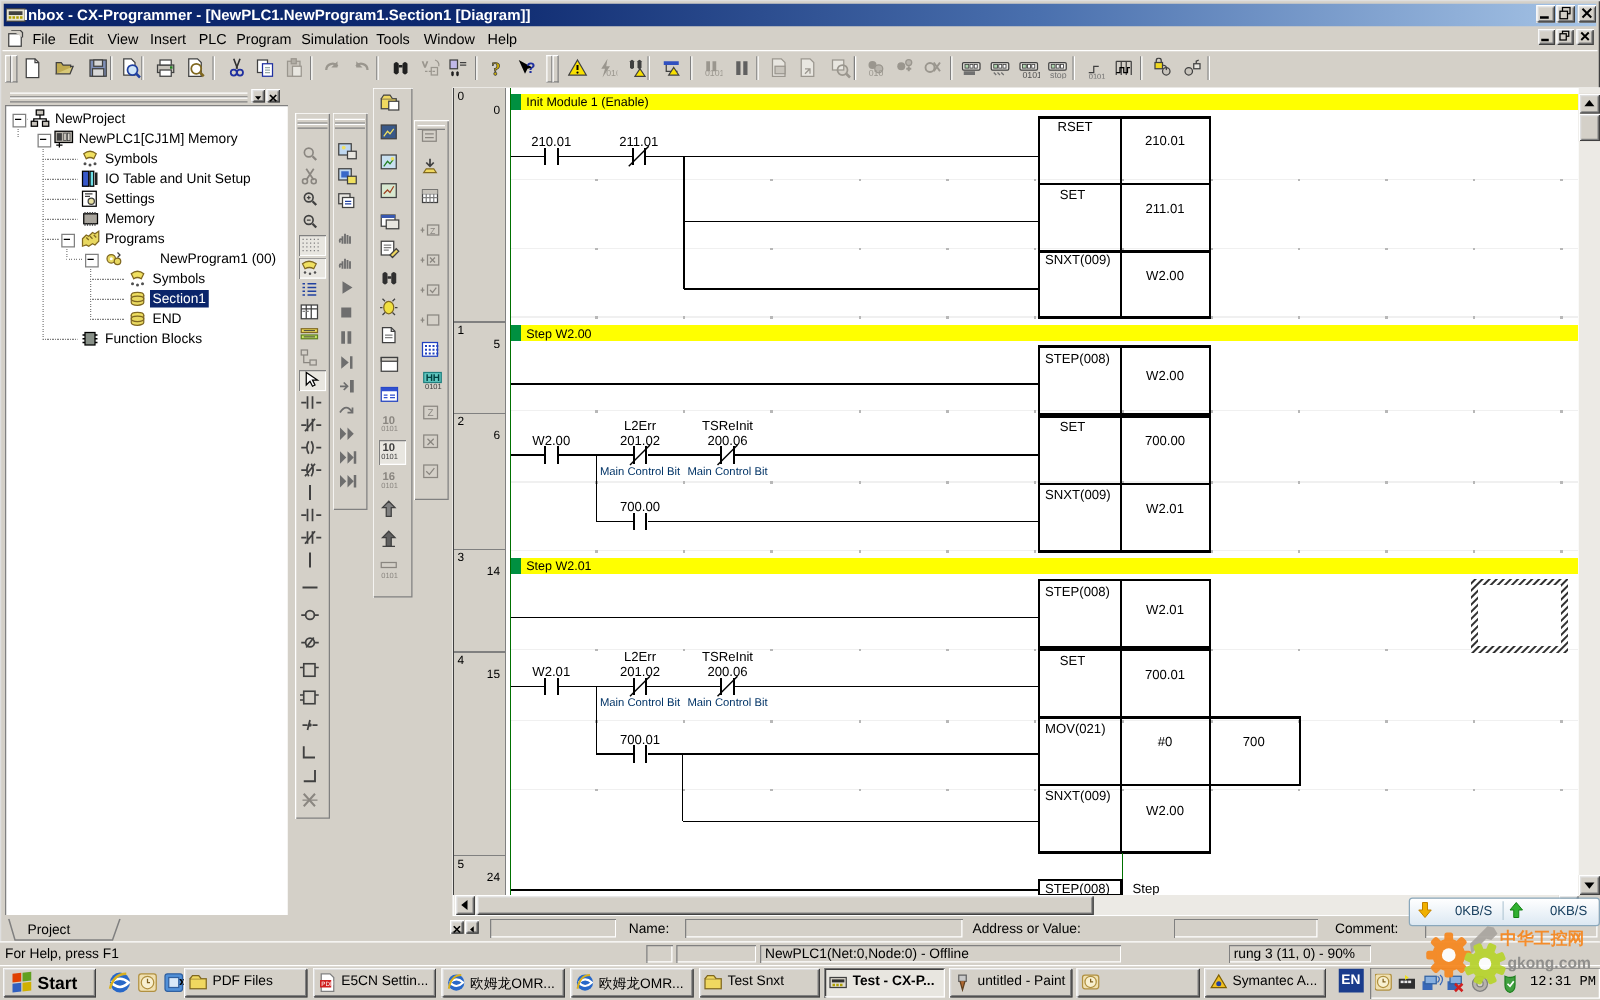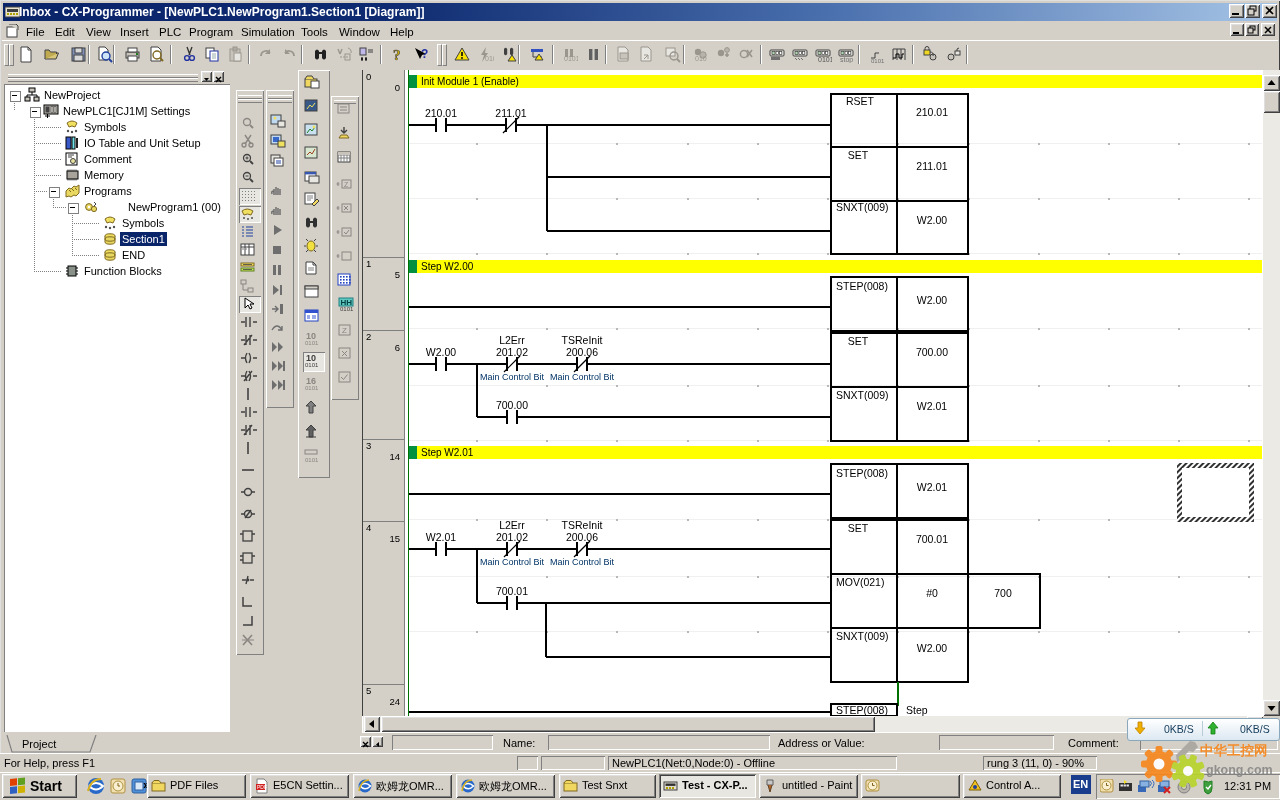--- a/index.html
+++ b/index.html
@@ -315,40 +315,40 @@
 <div class="abs txt" style="left:44px;top:89px;">NewProject</div>
 <div class="abs" style="left:30px;top:107px;width:9px;height:9px;background:#fff;border:1px solid #808080;"></div>
 <div class="abs" style="left:32px;top:111px;width:5px;height:1px;background:#000;"></div>
 <div class="abs" style="left:43px;top:103px;width:17px;height:16px;"><svg width="17" height="16">
       <rect x="1" y="2" width="14" height="9" fill="#b8b4ac" stroke="#000"></rect>
       <rect x="2.5" y="3.5" width="4" height="6" fill="#404040"></rect>
       <rect x="8" y="3.5" width="2" height="6" fill="#d8d4cc" stroke="#404040" stroke-width="0.6"></rect>
       <rect x="11" y="3.5" width="2" height="6" fill="#d8d4cc" stroke="#404040" stroke-width="0.6"></rect>
       <path d="M2 13 h5 m-2.5-2 v4" stroke="#000"></path>
     </svg></div>
-<div class="abs txt" style="left:63px;top:105px;">NewPLC1[CJ1M] Settings</div>
+<div class="abs txt" style="left:63px;top:105px;">NewPLC1[CJ1M] Memory</div>
 <div class="abs" style="left:64px;top:119px;width:17px;height:16px;"><svg width="17" height="16">
       <path d="M3 4 q5-4 10 0 l-2 4 q-3-2-6 0z" fill="#f0e060" stroke="#806820"></path>
       <circle cx="4" cy="12" r="1.2" fill="#505050"></circle>
       <circle cx="8" cy="13" r="1.2" fill="#505050"></circle>
       <circle cx="12" cy="12" r="1.2" fill="#505050"></circle>
     </svg></div>
 <div class="abs txt" style="left:84px;top:121px;">Symbols</div>
 <div class="abs" style="left:64px;top:135px;width:17px;height:16px;"><svg width="17" height="16">
       <rect x="2" y="2" width="5" height="12" fill="#3858c8" stroke="#000"></rect>
       <rect x="8" y="2" width="3" height="12" fill="#70e0e8" stroke="#000"></rect>
       <rect x="12" y="3" width="2" height="10" fill="#202020"></rect>
     </svg></div>
 <div class="abs txt" style="left:84px;top:137px;">IO Table and Unit Setup</div>
 <div class="abs" style="left:64px;top:151px;width:17px;height:16px;"><svg width="17" height="16">
       <rect x="2" y="2" width="11" height="12" fill="#fff" stroke="#000"></rect>
       <circle cx="9" cy="10" r="2.5" fill="#e8e0a0" stroke="#404040"></circle>
       <path d="M4 4 h6 M4 6 h4" stroke="#404040"></path>
     </svg></div>
-<div class="abs txt" style="left:84px;top:153px;">Comment</div>
+<div class="abs txt" style="left:84px;top:153px;">Settings</div>
 <div class="abs" style="left:64px;top:167px;width:17px;height:16px;"><svg width="17" height="16">
       <rect x="3" y="4" width="11" height="8" fill="#a8a49c" stroke="#000"></rect>
       <path d="M4 2.5 v2 m2-2 v2 m2-2 v2 m2-2 v2 m2-2 v2 M4 11.5 v2 m2-2 v2 m2-2 v2 m2-2 v2 m2-2 v2" stroke="#404040"></path>
     </svg></div>
 <div class="abs txt" style="left:84px;top:169px;">Memory</div>
 <div class="abs" style="left:49px;top:187px;width:9px;height:9px;background:#fff;border:1px solid #808080;"></div>
 <div class="abs" style="left:51px;top:191px;width:5px;height:1px;background:#000;"></div>
 <div class="abs" style="left:64px;top:183px;width:17px;height:16px;"><svg width="17" height="16">
       <path d="M2 8 l3-3 2 1 3-3 2 1 3-2 v8 l-3 3-2-1-3 2-2-1-3 1z" fill="#e8d860" stroke="#806820"></path>
       <path d="M5 7 l2 2 m1-3 l2 2 m1-3 l2 2" stroke="#806820"></path>
@@ -1109,21 +1109,21 @@
       <rect x="1" y="2" width="13" height="11" rx="2" fill="#f0e0b0" stroke="#b09040"></rect>
       <circle cx="7.5" cy="7.5" r="4.5" fill="#f8f0d0" stroke="#b09040"></circle>
       <path d="M7.5 5 v2.5 h2" stroke="#806020" fill="none"></path>
     </svg></div>
 <div class="abs" style="left:884px;top:779px;font-size:11px;font-weight:normal;white-space:nowrap;overflow:hidden;width:73px;margin-top:38px;">Inbox - Micr...</div>
 <div class="abs" style="left:963px;top:774px;width:98px;height:24px;background:#d4d0c8;box-shadow:inset 1px 1px 0 #ffffff,inset -1px -1px 0 #404040,inset 2px 2px 0 #dfdfdf,inset -2px -2px 0 #808080;"></div>
 <div class="abs" style="left:967px;top:778px;width:16px;height:16px;"><svg width="16" height="16">
       <path d="M2 12 L8 2 l6 10z" fill="#f0c020" stroke="#806000"></path>
       <circle cx="8" cy="9" r="2" fill="#2040a0"></circle>
     </svg></div>
-<div class="abs" style="left:986px;top:779px;font-size:11px;font-weight:normal;white-space:nowrap;overflow:hidden;width:72px;">Control A...</div>
+<div class="abs" style="left:986px;top:779px;font-size:11px;font-weight:normal;white-space:nowrap;overflow:hidden;width:72px;">Symantec A...</div>
 <div class="abs" style="left:1071px;top:775px;width:20px;height:19px;background:#1a3c8c;"></div>
 <div class="abs" style="left:1073px;top:778px;font-size:11px;font-weight:bold;color:#fff;">EN</div>
 <div class="abs sthin" style="left:1096px;top:774px;width:184px;height:25px;"></div>
 <div class="abs" style="left:1100px;top:779px;width:120px;height:16px;">
 <svg width="120" height="16">
 <rect x="0" y="0" width="13" height="13" rx="2" fill="#f0e0b0" stroke="#b09040"></rect>
       <circle cx="6.5" cy="6.5" r="4.5" fill="#f8f0d0" stroke="#b09040"></circle>
       <path d="M6.5 4 v2.5 h2" stroke="#806020" fill="none"></path>
 <rect x="19" y="4" width="13" height="8" fill="#303030"></rect>
       <rect x="20.5" y="5.5" width="2.4" height="2" fill="#e8e8e8"></rect>
@@ -1134,21 +1134,21 @@
       <rect x="40" y="2" width="9" height="6" fill="#88b0e0" stroke="#3060a0"></rect>
       <path d="M50 2 q3 2 0 5 m2-6 q4 3 0 8" stroke="#3868b8" fill="none"></path>
 <rect x="58" y="6" width="8" height="7" fill="#3868b8"></rect>
       <rect x="60" y="2" width="9" height="6" fill="#88b0e0" stroke="#3060a0"></rect>
       <path d="M64 8 l6 6 m0-6 l-6 6" stroke="#d02020" stroke-width="2"></path>
 <circle cx="84" cy="8" r="6" fill="#b8b4ac" stroke="#808080"></circle>
       <circle cx="84" cy="8" r="2.5" fill="#d8d4cc" stroke="#808080"></circle>
 <path d="M104 2 q5 2 8 0 v7 q0 5-4 6 q-4-1-4-6z" fill="#40a040" stroke="#208020"></path>
       <path d="M106 8 l2 2 3-4" stroke="#fff" stroke-width="1.4" fill="none"></path>
 </svg></div>
-<div class="abs" style="left:1224px;top:780px;font-size:11px;white-space:nowrap;">12:31 PM</div>
+<div class="abs" style="left:1224px;top:780px;font-size:11px;white-space:nowrap;font-family:Liberation Mono, monospace;">12:31 PM</div>
 <div class="abs" style="left:1127px;top:718px;width:151px;height:21px;background:linear-gradient(180deg,#ffffff,#dce8f2);border:1px solid #8aa8bc;border-radius:3px;"></div>
 <div class="abs" style="left:1134px;top:721px;width:12px;height:14px;"><svg width="12" height="14">
       <path d="M6 13 L1 7 h3 V1 h4 v6 h3z" fill="#f0b000" stroke="#c08000" stroke-width="0.8"></path>
     </svg></div>
 <div class="abs" style="left:1164px;top:723px;font-size:10.5px;color:#123a5a;">0KB/S</div>
 <div class="abs" style="left:1202px;top:721px;width:1px;height:15px;background:#b8ccd8;"></div>
 <div class="abs" style="left:1207px;top:721px;width:12px;height:14px;"><svg width="12" height="14">
       <path d="M6 1 L11 7 h-3 v6 H4 V7 H1z" fill="#30b030" stroke="#108010" stroke-width="0.8"></path>
     </svg></div>
 <div class="abs" style="left:1240px;top:723px;font-size:10.5px;color:#123a5a;">0KB/S</div>

